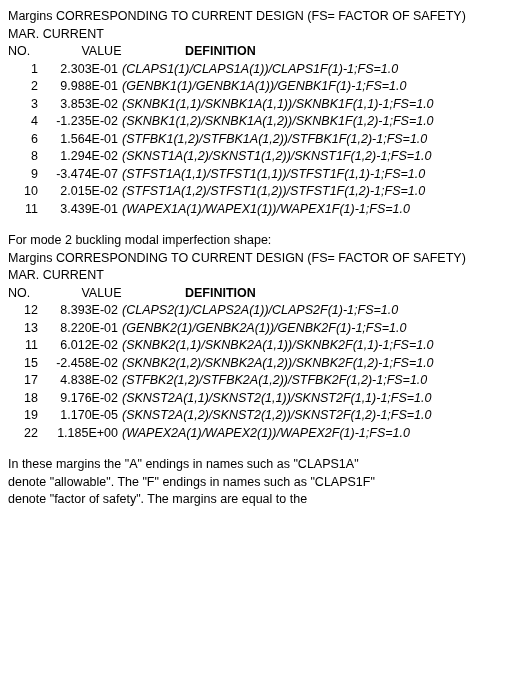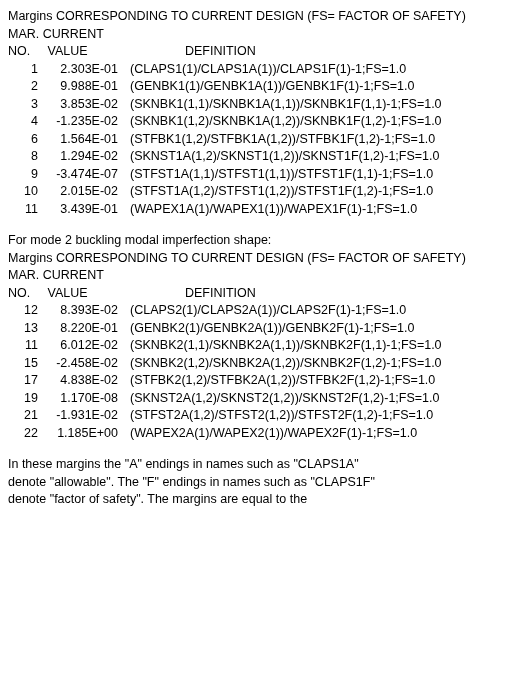--- a/index.html
+++ b/index.html
@@ -19,34 +19,35 @@
     .col-no {
       display: inline-block;
       width: 30px;
       text-align: right;
       padding-right: 6px;
     }
     .col-val {
       display: inline-block;
       width: 74px;
       text-align: right;
-      padding-right: 12px;
+      padding-right: 4px;
     }
     .col-def {
       display: inline-block;
+      font-style: italic;
     }
     .row {
       white-space: nowrap;
     }
     .block-gap {
       height: 14px;
     }
     .hdr-no { display:inline-block; width:30px; }
-    .hdr-val { display:inline-block; width:74px; padding-left:6px;}
-    .hdr-def { display:inline-block; padding-left:60px;}
+    .hdr-val { display:inline-block; width:74px; padding-left:6px;text-align:right;}
+    .hdr-def { display:inline-block; padding-left:60px;font-weight:bold;}
     .hdr-line2 { }
     .hdr-mar { }
     .trailing { margin-top: 14px; }
   </style>
 </head>
 <body>
 
 <div>
   <div class="heading">Margins CORRESPONDING TO CURRENT DESIGN (FS= FACTOR OF SAFETY)</div>
   <div class="hdr-line2">
@@ -84,22 +85,22 @@
     <span class="hdr-no">NO.</span>
     <span class="hdr-val">VALUE</span>
     <span class="hdr-def">DEFINITION</span>
   </div>
   <div id="mode2-rows">
       <div class="row"><span class="col-no">12</span><span class="col-val">8.393E-02</span><span class="col-def"> (CLAPS2(1)/CLAPS2A(1))/CLAPS2F(1)-1;FS=1.0</span></div>
       <div class="row"><span class="col-no">13</span><span class="col-val">8.220E-01</span><span class="col-def"> (GENBK2(1)/GENBK2A(1))/GENBK2F(1)-1;FS=1.0</span></div>
       <div class="row"><span class="col-no">11</span><span class="col-val">6.012E-02</span><span class="col-def"> (SKNBK2(1,1)/SKNBK2A(1,1))/SKNBK2F(1,1)-1;FS=1.0</span></div>
       <div class="row"><span class="col-no">15</span><span class="col-val">-2.458E-02</span><span class="col-def"> (SKNBK2(1,2)/SKNBK2A(1,2))/SKNBK2F(1,2)-1;FS=1.0</span></div>
       <div class="row"><span class="col-no">17</span><span class="col-val">4.838E-02</span><span class="col-def"> (STFBK2(1,2)/STFBK2A(1,2))/STFBK2F(1,2)-1;FS=1.0</span></div>
-      <div class="row"><span class="col-no">19</span><span class="col-val">1.170E-08</span><span class="col-def"> (SKNST2A(1,2)/SKNST2(1,2))/SKNST2F(1,2)-1;FS=1.0</span></div>
-      <div class="row"><span class="col-no">21</span><span class="col-val">-1.931E-02</span><span class="col-def"> (STFST2A(1,2)/STFST2(1,2))/STFST2F(1,2)-1;FS=1.0</span></div>
+      <div class="row"><span class="col-no">18</span><span class="col-val">9.176E-02</span><span class="col-def"> (SKNST2A(1,1)/SKNST2(1,1))/SKNST2F(1,1)-1;FS=1.0</span></div>
+      <div class="row"><span class="col-no">19</span><span class="col-val">1.170E-05</span><span class="col-def"> (SKNST2A(1,2)/SKNST2(1,2))/SKNST2F(1,2)-1;FS=1.0</span></div>
       <div class="row"><span class="col-no">22</span><span class="col-val">1.185E+00</span><span class="col-def"> (WAPEX2A(1)/WAPEX2(1))/WAPEX2F(1)-1;FS=1.0</span></div>
     </div>
 </div>
 
 <div class="trailing">
   <div>In these margins the "A" endings in names such as "CLAPS1A"</div>
   <div>denote "allowable". The "F" endings in names such as "CLAPS1F"</div>
   <div>denote "factor of safety". The margins are equal to the</div>
 </div>
 

